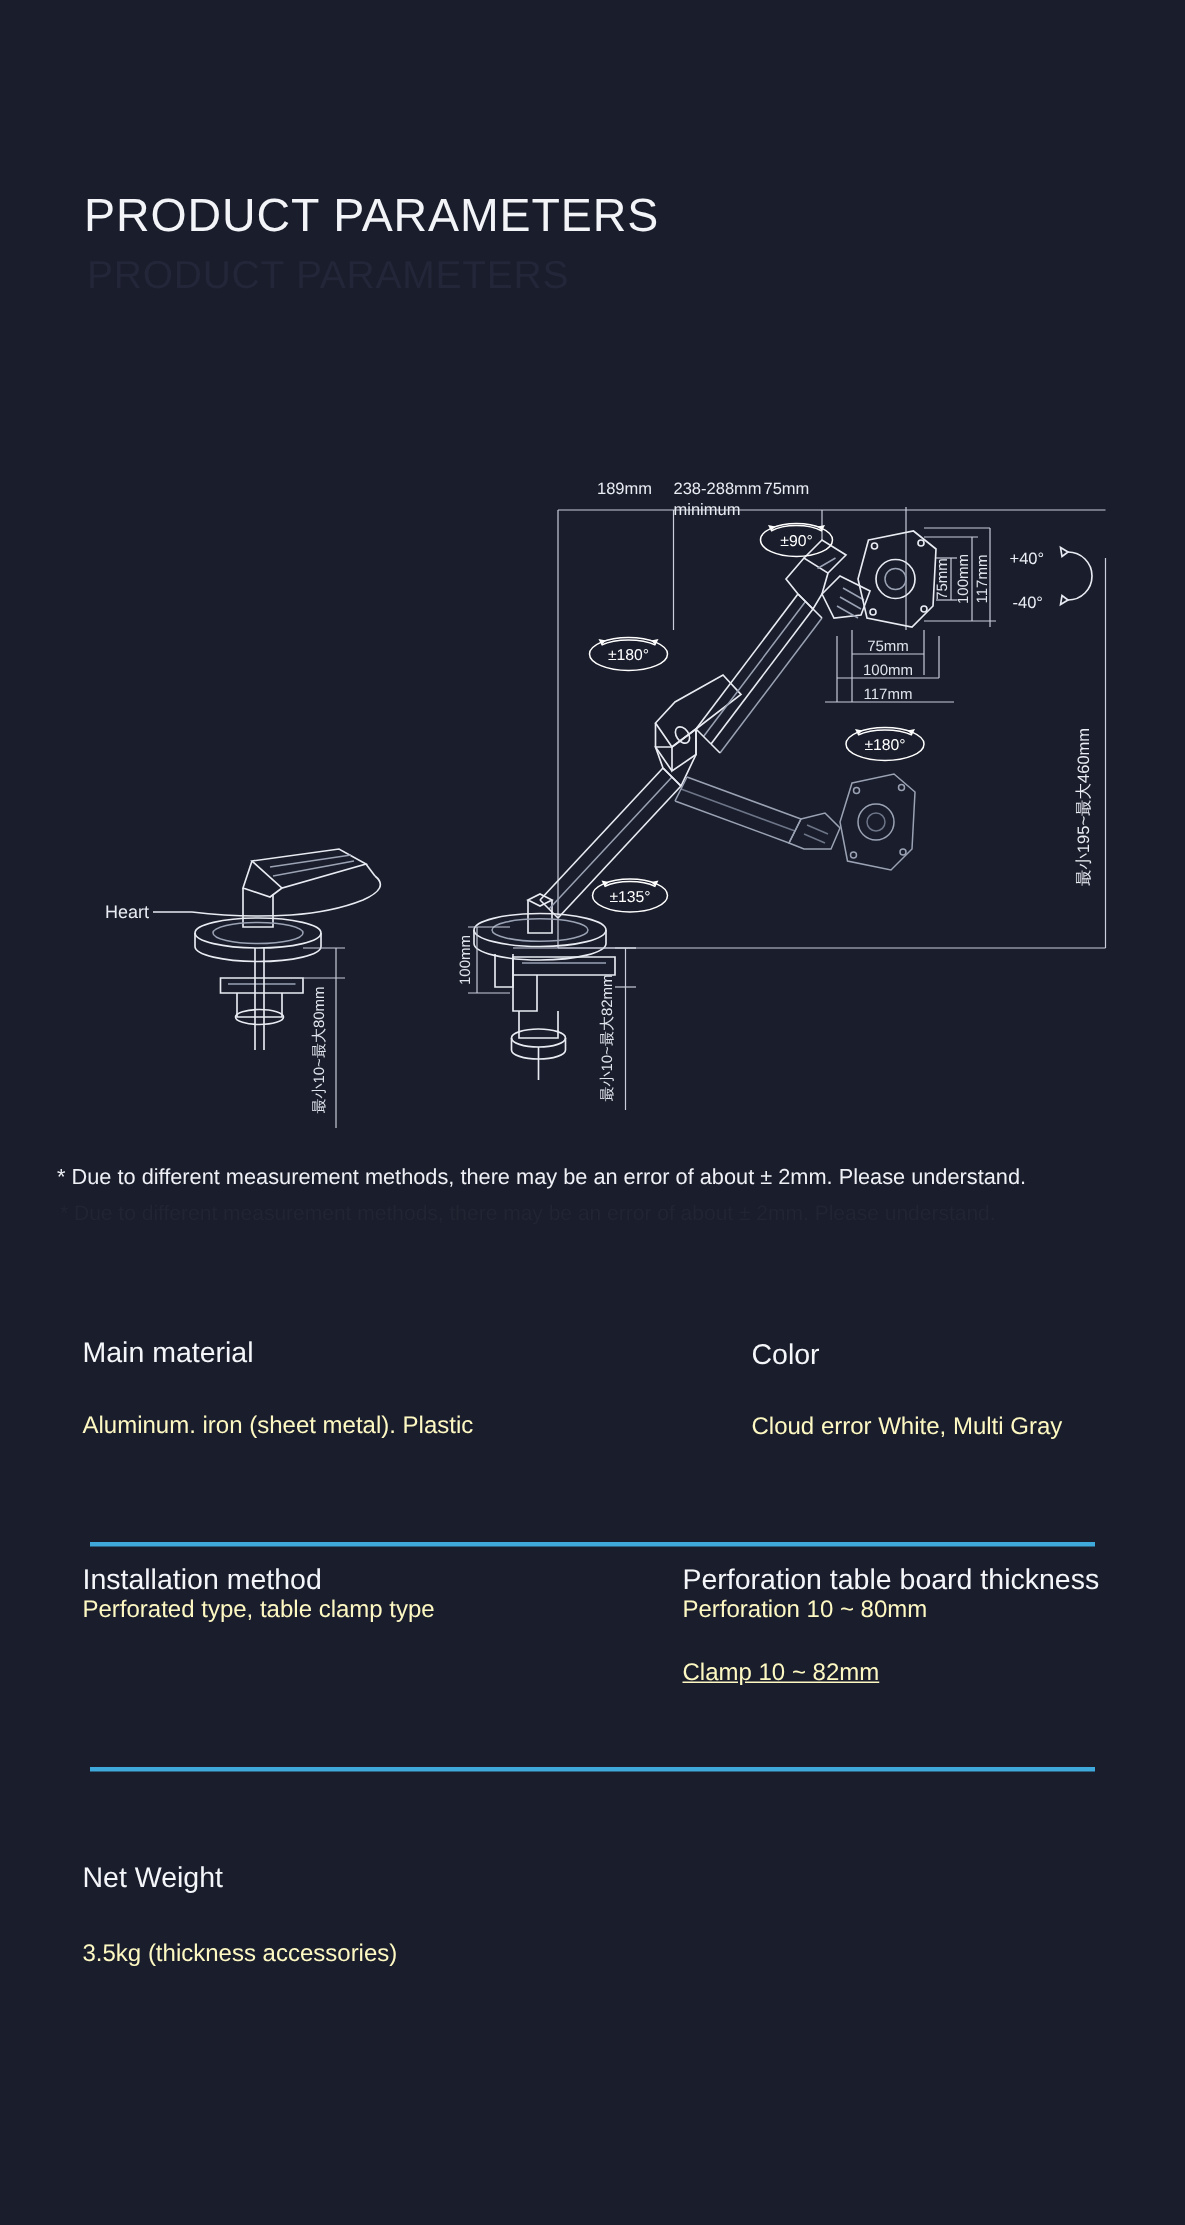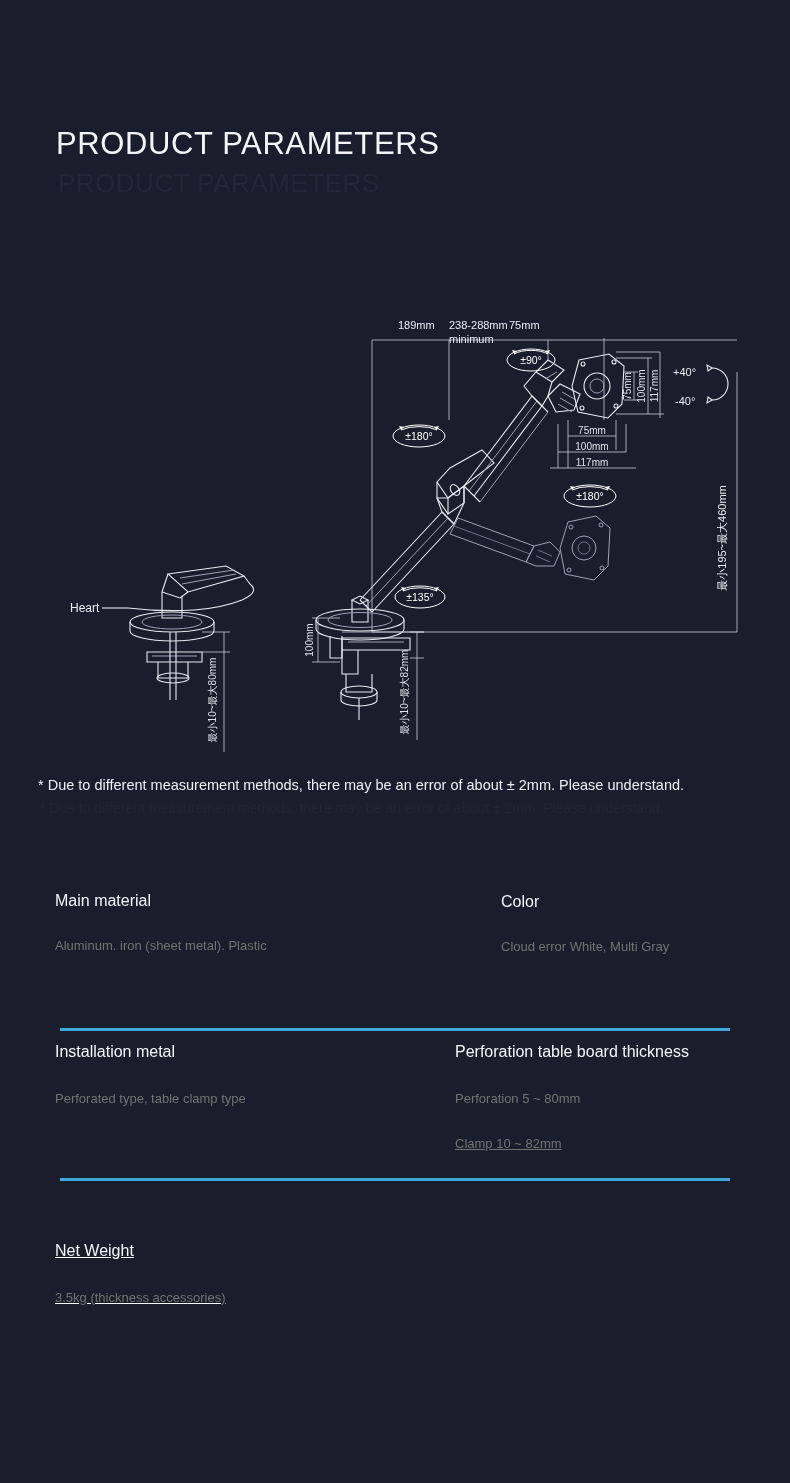--- a/index.html
+++ b/index.html
@@ -78,52 +78,52 @@
   .spec-row {
     position: relative;
     width: 790px;
   }
   .spec-cell {
     position: absolute;
   }
   .spec-cell.left  { left: 55px; }
   .spec-cell.right { left: 455px; }
   .spec-label {
+    font-size: 19px;
+    color: #f4f6fa;
+    white-space: nowrap;
+    margin: 0;
+  }
+  .spec-value {
     font-size: 16px;
-    color: #f4f6fa;
-    white-space: nowrap;
-    margin: 0;
-  }
-  .spec-value {
-    font-size: 13px;
-    color: #737373;
+    color: #fef9c3;
     white-space: nowrap;
     margin: 0;
   }
   .spec-value + .spec-value { margin-top: 24px; text-decoration: underline; }
   .divider {
     position: absolute;
     left: 60px;
     width: 670px;
     height: 3px;
     background: #3fa9dc;
   }
   
   #row-0 { height: 150px; }
   #row-0 .spec-cell.left  { top: 24px; }
   #row-0 .spec-cell.right { top: 25px; margin-left: 46px; }
   #row-0 .spec-cell .spec-value { margin-top: 28px; }
 
   #row-1 { height: 200px; }
   #row-1 .spec-cell.left  { top: 25px; }
   #row-1 .spec-cell.right { top: 25px; }
-  #row-1 .spec-cell .spec-value { margin-top: 30px; }
+  #row-1 .spec-cell .spec-value { }
 
   #row-2 { height: 150px; }
-  #row-2 .spec-cell.left  { top: 24px; text-decoration: underline; }
+  #row-2 .spec-cell.left  { top: 24px; }
   #row-2 .spec-cell.right { top: 24px; }
   #row-2 .spec-cell .spec-value { margin-top: 30px; }
 
   
   .dim-text {
     font-family: "Liberation Sans", sans-serif;
     font-size: 11px;
     fill: #e9ecf3;
   }
   .dim-text-sm {
@@ -391,26 +391,26 @@
       </div>
       <div class="spec-cell right">
         <p class="spec-label">Color</p>
         <p class="spec-value">Cloud error White, Multi Gray</p>
       </div>
       <div class="divider" style="top:160px"></div>
     </div>
 
     <div class="spec-row" id="row-1">
       <div class="spec-cell left">
-        <p class="spec-label">Installation metal</p>
+        <p class="spec-label">Installation method</p>
         <p class="spec-value">Perforated type, table clamp type</p>
       </div>
       <div class="spec-cell right">
         <p class="spec-label">Perforation table board thickness</p>
-        <p class="spec-value">Perforation 5 ~ 80mm</p>
+        <p class="spec-value">Perforation 10 ~ 80mm</p>
         <p class="spec-value">Clamp 10 ~ 82mm</p>
       </div>
       <div class="divider" style="top:160px"></div>
     </div>
 
     <div class="spec-row" id="row-2">
       <div class="spec-cell left">
         <p class="spec-label">Net Weight</p>
         <p class="spec-value">3.5kg (thickness accessories)</p>
       </div>

